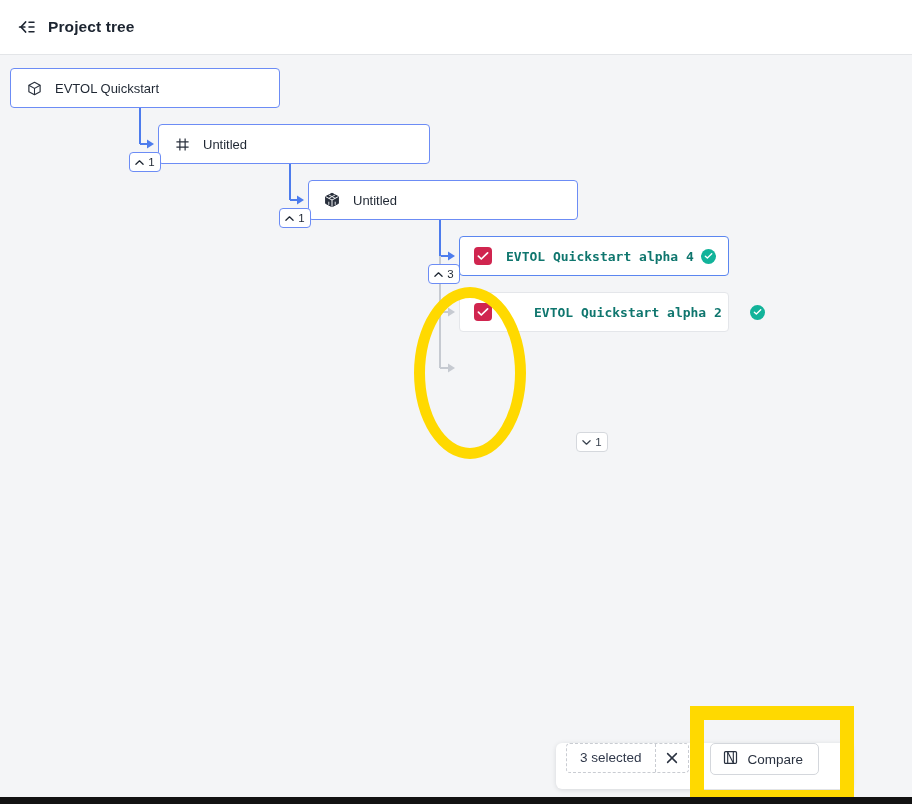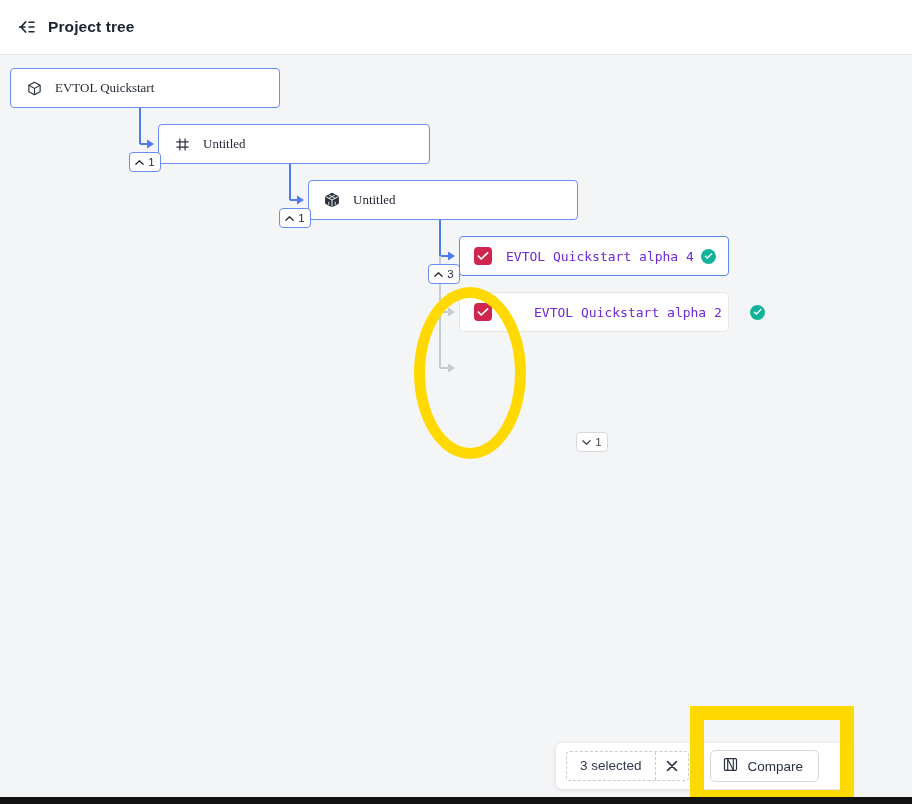--- a/index.html
+++ b/index.html
@@ -59,21 +59,21 @@
   
   .node {
     position: absolute;
     height: 40px;
     background: #ffffff;
     border: 1px solid #6c8cf5;
     border-radius: 4px;
     display: flex;
     align-items: center;
     padding-left: 14px;
-    font-family: Liberation Serif, serif;
+    font-family: Liberation Sans, sans-serif;
     font-size: 13px;
     color: #1f2733;
   }
   .node .n-icon {
     width: 18px; height: 18px;
     display: flex; align-items: center; justify-content: center;
     margin-right: 12px;
     flex: 0 0 auto;
   }
   .node .n-label { white-space: nowrap; }
@@ -89,21 +89,22 @@
     width: 270px;
     height: 40px;
     background: #ffffff;
     border: 1px solid #e4e6ea;
     border-radius: 4px;
     display: flex;
     align-items: center;
     padding: 0 12px 0 14px;
     font-family: "DejaVu Sans Mono", monospace;
     font-size: 13px;
-    color: #6d28d9;
+    color: #0f766e;
+    font-weight: bold;
   }
   .leaf.active { border: 1px solid #5b86f0; }
   #leaf-0 { top: 181px; }
   #leaf-1 { top: 237px; gap: 28px; }
   #leaf-2 { top: 293px; }
 
   .checkbox {
     width: 18px; height: 18px;
     border-radius: 4px;
     background: #d0254f;
@@ -163,21 +164,20 @@
 
   
   .actionbar {
     position: absolute;
     left: 556px; top: 743px;
     width: 296px; height: 46px;
     background: #ffffff;
     border-radius: 6px;
     box-shadow: 0 1px 5px rgba(20,28,40,.13);
     display: flex;
-    align-items: center;
     padding: 0 10px;
   }
   .sel-pill {
     height: 30px;
     border: 1px dashed #c9ccd2;
     border-radius: 4px;
     display: flex;
     align-items: center;
   }
   .sel-count {

